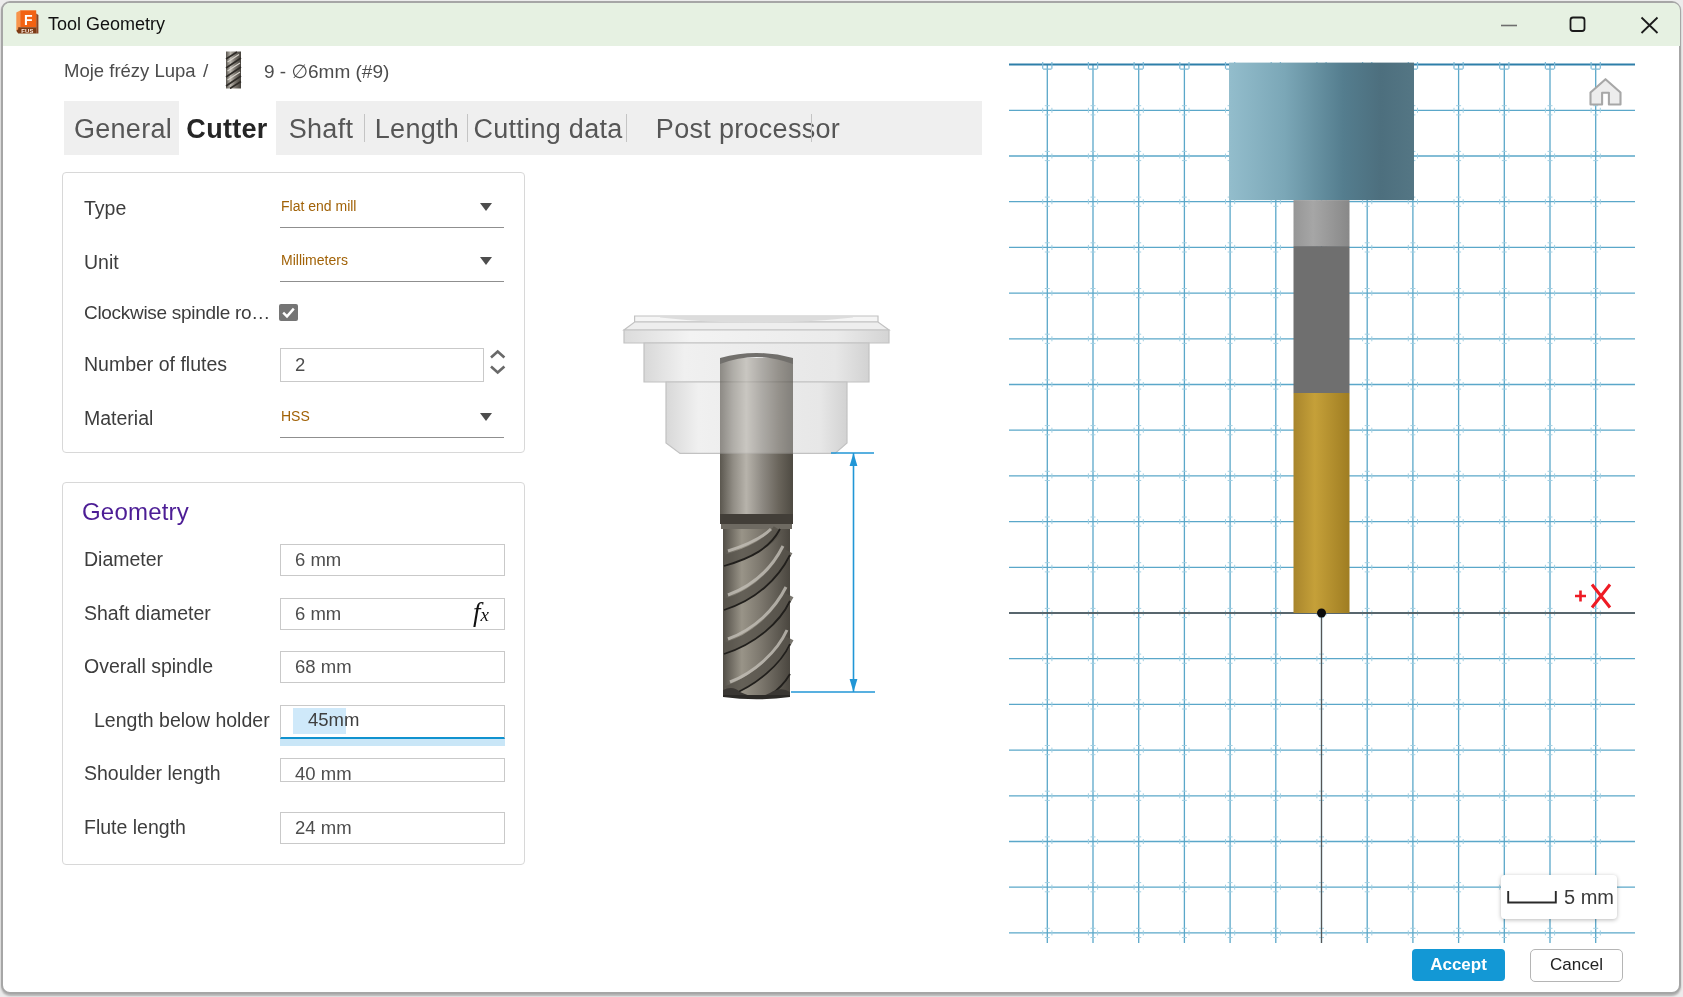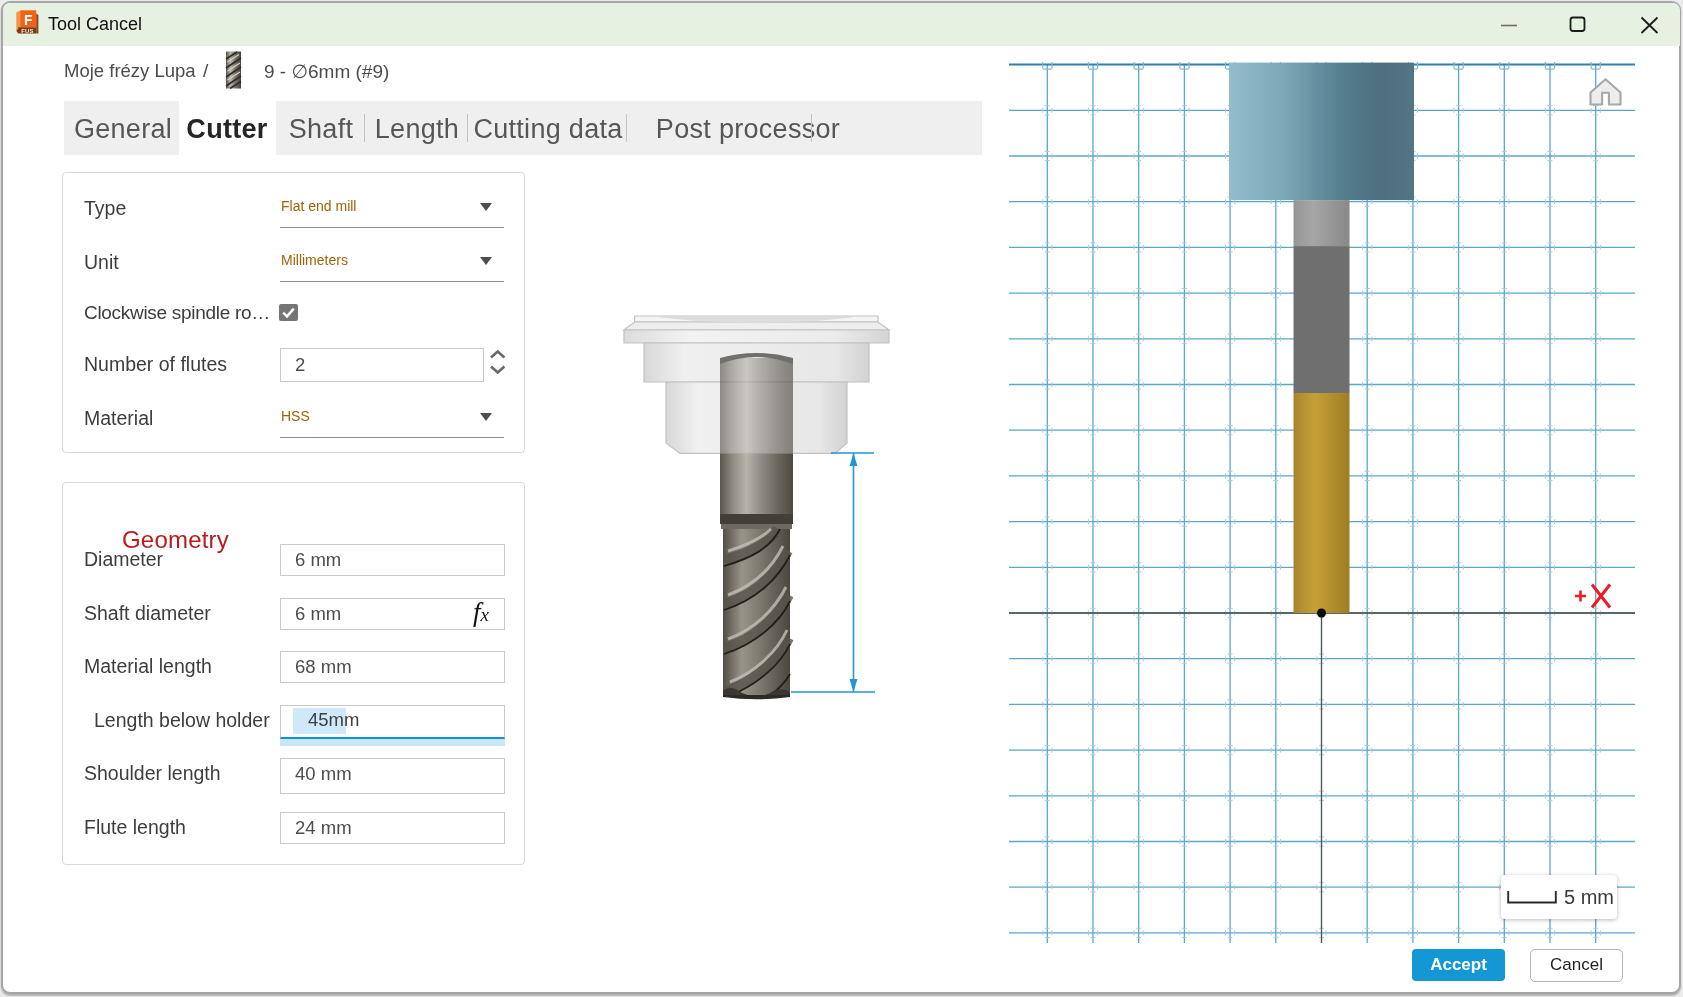--- a/index.html
+++ b/index.html
@@ -21,21 +21,21 @@
 
 <div class="tbar"></div>
 <svg style="position:absolute;left:15.5px;top:9.5px" width="23" height="25" viewBox="0 0 23 25">
  <polygon points="0.3,2.4 4.2,0.6 4.2,19.2 0.3,20.8" fill="#f7944b"></polygon>
  <polygon points="20.2,3.5 22.4,5 22.4,23.6 20.2,23.6" fill="#8a4423"></polygon>
  <rect x="4.2" y="0.3" width="16" height="16.9" fill="#f26213"></rect>
  <polygon points="2.2,17.2 20.2,17.2 20.2,23.6 2.2,23.6 0.3,20.8 2.2,19.2" fill="#7c3a14"></polygon>
  <text x="12.4" y="14.6" font-size="14" font-weight="bold" fill="#fff" text-anchor="middle" font-family="Liberation Sans,sans-serif">F</text>
  <text x="11.4" y="22.8" font-size="5.8" font-weight="bold" fill="#fdf0e8" text-anchor="middle" letter-spacing="0.3" font-family="Liberation Sans,sans-serif">FUS</text>
 </svg>
-<div class="ttl">Tool Cancel</div>
+<div class="ttl">Tool Geometry</div>
 <svg class="wc" style="left:1493px;width:180px" viewBox="0 0 180 44">
  <line x1="8" y1="22.5" x2="24" y2="22.5" stroke="#6e6e6e" stroke-width="1.6"></line>
  <rect x="77.5" y="14.5" width="14" height="13.5" rx="2.5" fill="none" stroke="#1b1b1b" stroke-width="1.8"></rect>
  <path d="M148.5 14.5 L164.5 30 M164.5 14.5 L148.5 30" stroke="#1b1b1b" stroke-width="1.8" fill="none"></path>
 </svg>
 
 <div style="position:absolute;left:64px;top:60px;font-size:18.5px;color:#4c4c4c;">Moje frézy Lupa</div>
 <div style="position:absolute;left:203px;top:60px;font-size:19px;color:#4c4c4c;">/</div>
 <svg style="position:absolute;left:225px;top:51px" width="17" height="38" viewBox="0 0 17 38">
  <defs>
@@ -83,35 +83,35 @@
 <div class="ibox" style="left:280px;top:348px;width:204px;height:34px;line-height:32px;padding-left:14px;">2</div>
 <svg style="position:absolute;left:488px;top:346px" width="20" height="38" viewBox="0 0 20 38">
  <path d="M3 11.5 L9.7 5.5 L16.4 11.5" stroke="#696969" stroke-width="2.6" fill="none"></path>
  <path d="M3 20.5 L9.7 26.5 L16.4 20.5" stroke="#696969" stroke-width="2.6" fill="none"></path>
 </svg>
 <div class="lab" style="left:84px;top:407px;">Material</div>
 <div class="ddt" style="left:281px;top:408px;">HSS</div>
 <div class="tri" style="left:480px;top:413px;"></div>
 <div class="ddl" style="left:280px;top:437px;width:224px;"></div>
 <div class="card" style="left:62px;top:482px;width:463px;height:383px;"></div>
-<div style="position:absolute;left:82px;top:526px;font-size:24px;color:#b91c1c;letter-spacing:0.2px;margin-left:40px;">Geometry</div>
+<div style="position:absolute;left:82px;top:498px;font-size:24px;color:#4c1d95;letter-spacing:0.2px;">Geometry</div>
 <div class="lab" style="left:84px;top:548px;">Diameter</div>
 <div class="ibox" style="left:280px;top:544px;width:225px;height:32px;line-height:30px;padding-left:14px;">6 mm</div>
 <div class="lab" style="left:84px;top:601.5px;">Shaft diameter</div>
 <div class="ibox" style="left:280px;top:597.5px;width:225px;height:32px;line-height:30px;padding-left:14px;">6 mm</div>
 <div style="position:absolute;left:473px;top:599.5px;font-family:'Liberation Serif',serif;font-size:27px;font-style:italic;color:#111;line-height:24px;">f<span style="font-size:19px;">x</span></div>
-<div class="lab" style="left:84px;top:655px;">Material length</div>
+<div class="lab" style="left:84px;top:655px;">Overall spindle</div>
 <div class="ibox" style="left:280px;top:651px;width:225px;height:32px;line-height:30px;padding-left:14px;">68 mm</div>
 <div class="lab" style="left:84px;top:708.5px;margin-left:10px;">Length below holder</div>
 <div class="ibox" style="left:280px;top:704.5px;width:225px;height:34px;border-bottom:2px solid #1092cf;"></div>
 <div style="position:absolute;left:280px;top:738.5px;width:225px;height:7px;background:#c9e6f7;"></div>
 <div style="position:absolute;left:293px;top:708.0px;width:53px;height:26px;background:#cfe9fa;"></div>
 <div style="position:absolute;left:308px;top:708.5px;font-size:18.5px;color:#3f3f3f;">45mm</div>
 <div class="lab" style="left:84px;top:762px;">Shoulder length</div>
-<div class="ibox" style="left:280px;top:758px;width:225px;height:36px;line-height:30px;padding-left:14px;">40 mm</div>
+<div class="ibox" style="left:280px;top:758px;width:225px;height:24px;line-height:30px;padding-left:14px;">40 mm</div>
 <div class="lab" style="left:84px;top:815.5px;">Flute length</div>
 <div class="ibox" style="left:280px;top:811.5px;width:225px;height:32px;line-height:30px;padding-left:14px;">24 mm</div>
 <svg style="position:absolute;left:600px;top:300px" width="310" height="410" viewBox="0 0 310 410">
 <defs>
 <linearGradient id="shaftg" x1="0" y1="0" x2="1" y2="0">
  <stop offset="0" stop-color="#5b574f"></stop>
         <stop offset="0.18" stop-color="#918d85"></stop>
  <stop offset="0.36" stop-color="#b7b3ab"></stop>
         <stop offset="0.58" stop-color="#8d8982"></stop>
  <stop offset="0.8" stop-color="#6a655c"></stop>

